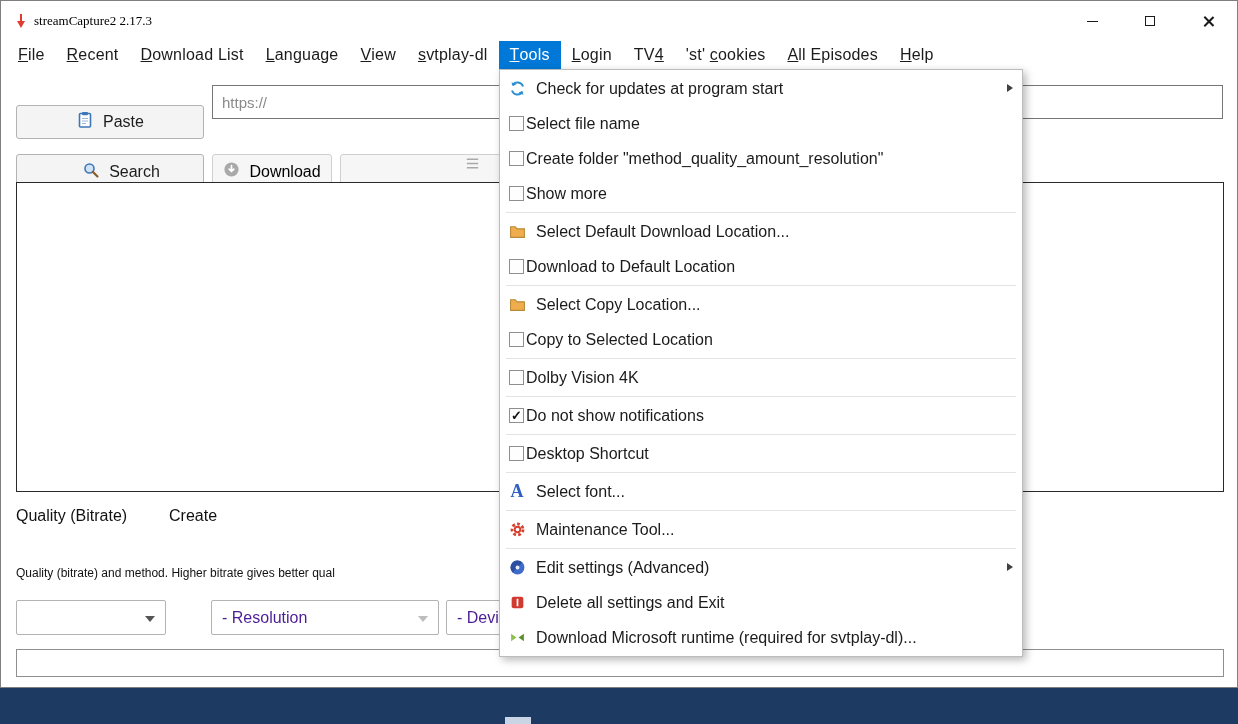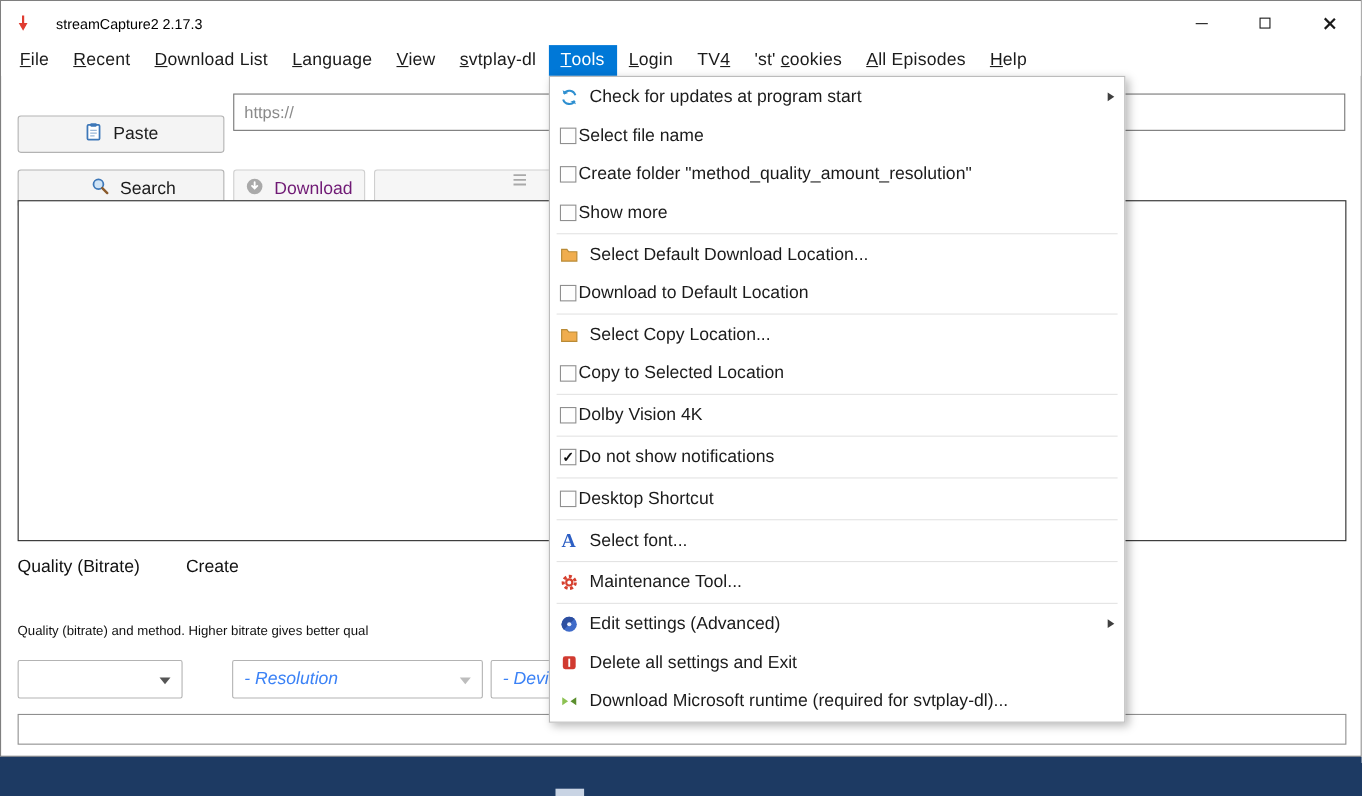--- a/index.html
+++ b/index.html
@@ -6,55 +6,55 @@
   html,body { width:1238px; height:724px; }
   body { font-family:"Liberation Sans", sans-serif; background:#ffffff; position:relative; overflow:hidden; color:#1b1b1b; }
 
   .app { position:absolute; left:0; top:0; width:1238px; height:688px; background:#fff; border:1px solid #7f7f7f; }
   .taskbar { position:absolute; left:0; top:688px; width:1238px; height:36px; background:#1d3a63; }
   .taskbar .notch { position:absolute; left:505px; bottom:0; width:26px; height:7px; background:#c9d4e4; }
 
   
   .titlebar { height:40px; display:flex; align-items:center; padding-left:12px; background:#fff; }
   .app-icon { width:16px; height:16px; display:flex; }
-  .title { margin-left:22px; font-size:13px; color:#000; }
+  .title { margin-left:5px; font-size:13px; color:#000;font-family:Liberation Serif, serif; }
   .win-controls { margin-left:auto; display:flex; height:40px; }
   .wc { width:58px; height:40px; display:flex; align-items:center; justify-content:center; }
   .glyph-min { width:11px; height:1px; background:#1a1a1a; }
   .glyph-max { width:10px; height:10px; border:1px solid #1a1a1a; }
   .glyph-close { width:13px; height:13px; position:relative; }
   .glyph-close::before,.glyph-close::after { content:""; position:absolute; left:6px; top:0; width:1.5px; height:13px; background:#1a1a1a; }
   .glyph-close::before { transform:rotate(45deg); }
   .glyph-close::after { transform:rotate(-45deg); }
 
   
   .menubar { height:28px; display:flex; padding-left:6px; font-size:16px; align-items:stretch; background:#fff; }
   .mb-item { padding:0 11px; display:flex; align-items:center; letter-spacing:0.2px; white-space:pre; cursor:default; }
   .mb-item.mb-active { background:#0078d7; color:#fff; }
 
   
   .btn { position:absolute; display:flex; align-items:center; justify-content:center; gap:9px; background:#f4f4f4; border:1px solid #b3b3b3; border-radius:3px; font-size:16px; color:#1c1c1c;margin-top:20px; }
-  .btn.disabled { color:#701a75; background:#f6f6f6; border-color:#cfcfcf; }
+  .btn.disabled { color:#000000; background:#f6f6f6; border-color:#cfcfcf; }
   .btn-paste { left:15px; top:84px; width:188px; height:34px; }
   .btn-search { left:15px; top:133px; width:188px; height:35px;padding-left:22px; }
   .btn-download { left:211px; top:133px; width:120px; height:35px; }
   .btn-add { left:339px; top:133px; width:252px; height:35px; justify-content:space-between; padding-left:12px;flex-direction:column; }
   .url-input { position:absolute; left:211px; top:84px; width:1011px; height:34px; border:1px solid #767676; font-size:15px; padding:0 9px; color:#222; font-family:"Liberation Sans", sans-serif; outline:none; background:#fff; }
   .url-input::placeholder { color:#8a8a8a; }
 
   .listbox { position:absolute; left:15px; top:181px; width:1208px; height:310px; background:#fff; border:1px solid #2a2a2a; }
 
   .col-label { position:absolute; top:506px; font-size:16px; color:#111; }
   .col-label.c1 { left:15px; }
   .col-label.c2 { left:168px; }
   .hint { position:absolute; left:15px; top:565px; font-size:12px; color:#111; white-space:nowrap; }
 
   .combo { position:absolute; top:599px; height:35px; background:#fff; border:1px solid #b3b3b3; border-radius:2px; display:flex; align-items:center; padding:0 28px 0 10px; font-size:16px; }
   .combo .arrow { position:absolute; right:10px; top:15px; width:0; height:0; border-left:5px solid transparent; border-right:5px solid transparent; border-top:6px solid #555; }
-  .combo.disabled { color:#3b82f6;font-style:italic; }
+  .combo.disabled { color:#4c1d95; }
   .combo.disabled .arrow { border-top-color:#bdbdbd; }
   .combo-1 { left:15px; width:150px; }
   .combo-2 { left:210px; width:228px; }
   .combo-3 { left:445px; width:230px; }
 
   .bottom-input { position:absolute; left:15px; top:648px; width:1208px; height:28px; border:1px solid #8f8f8f; background:#fff; font-size:14px; padding:0 8px; font-family:"Liberation Sans", sans-serif; outline:none; }
 
   
   .menu { position:absolute; top:68px; left:520px; width:524px; background:#fff; border:1px solid #bcbcbc; box-shadow:3px 3px 8px rgba(0,0,0,.28); padding:1px 0; z-index:60; }
   .menu-item { height:35px; display:flex; align-items:center; padding:0 26px 0 8px; font-size:16px; color:#1b1b1b; position:relative; cursor:default; }

